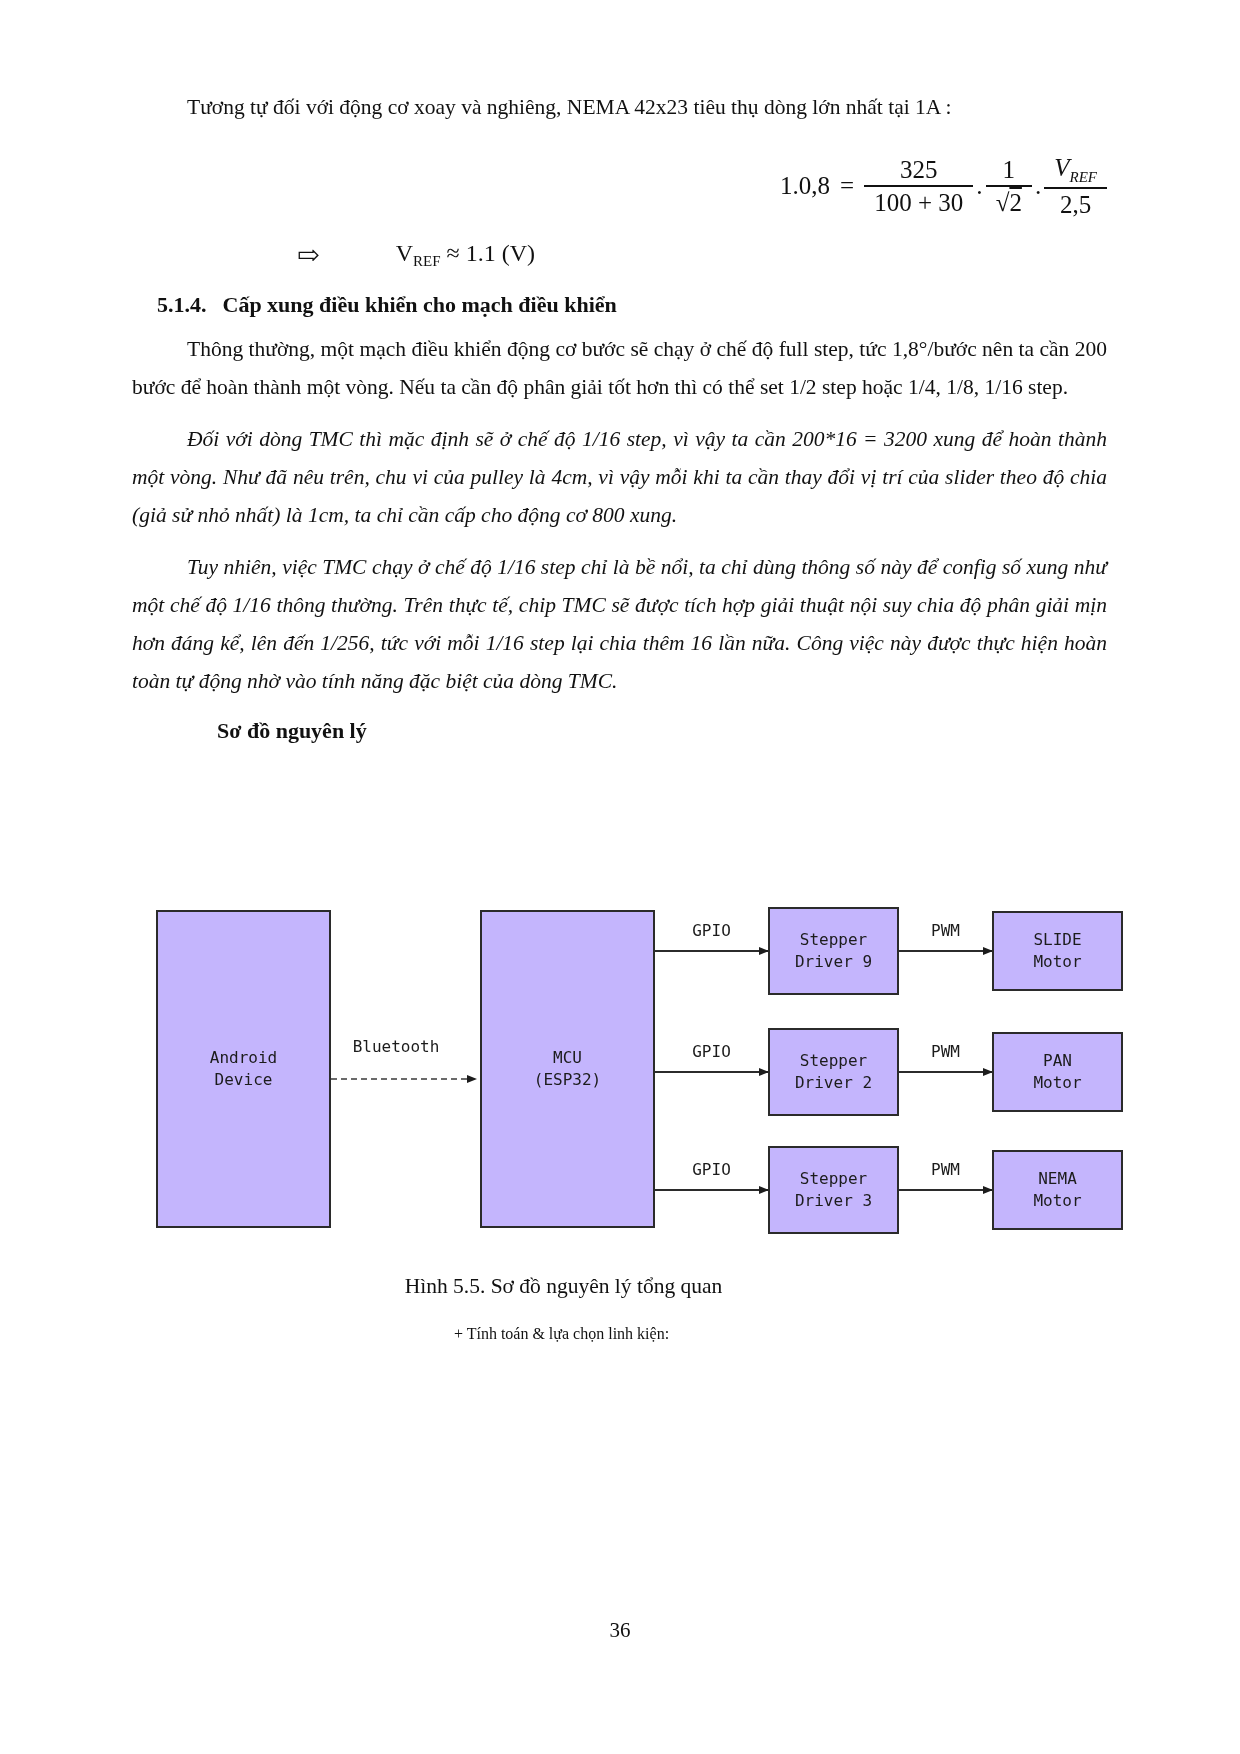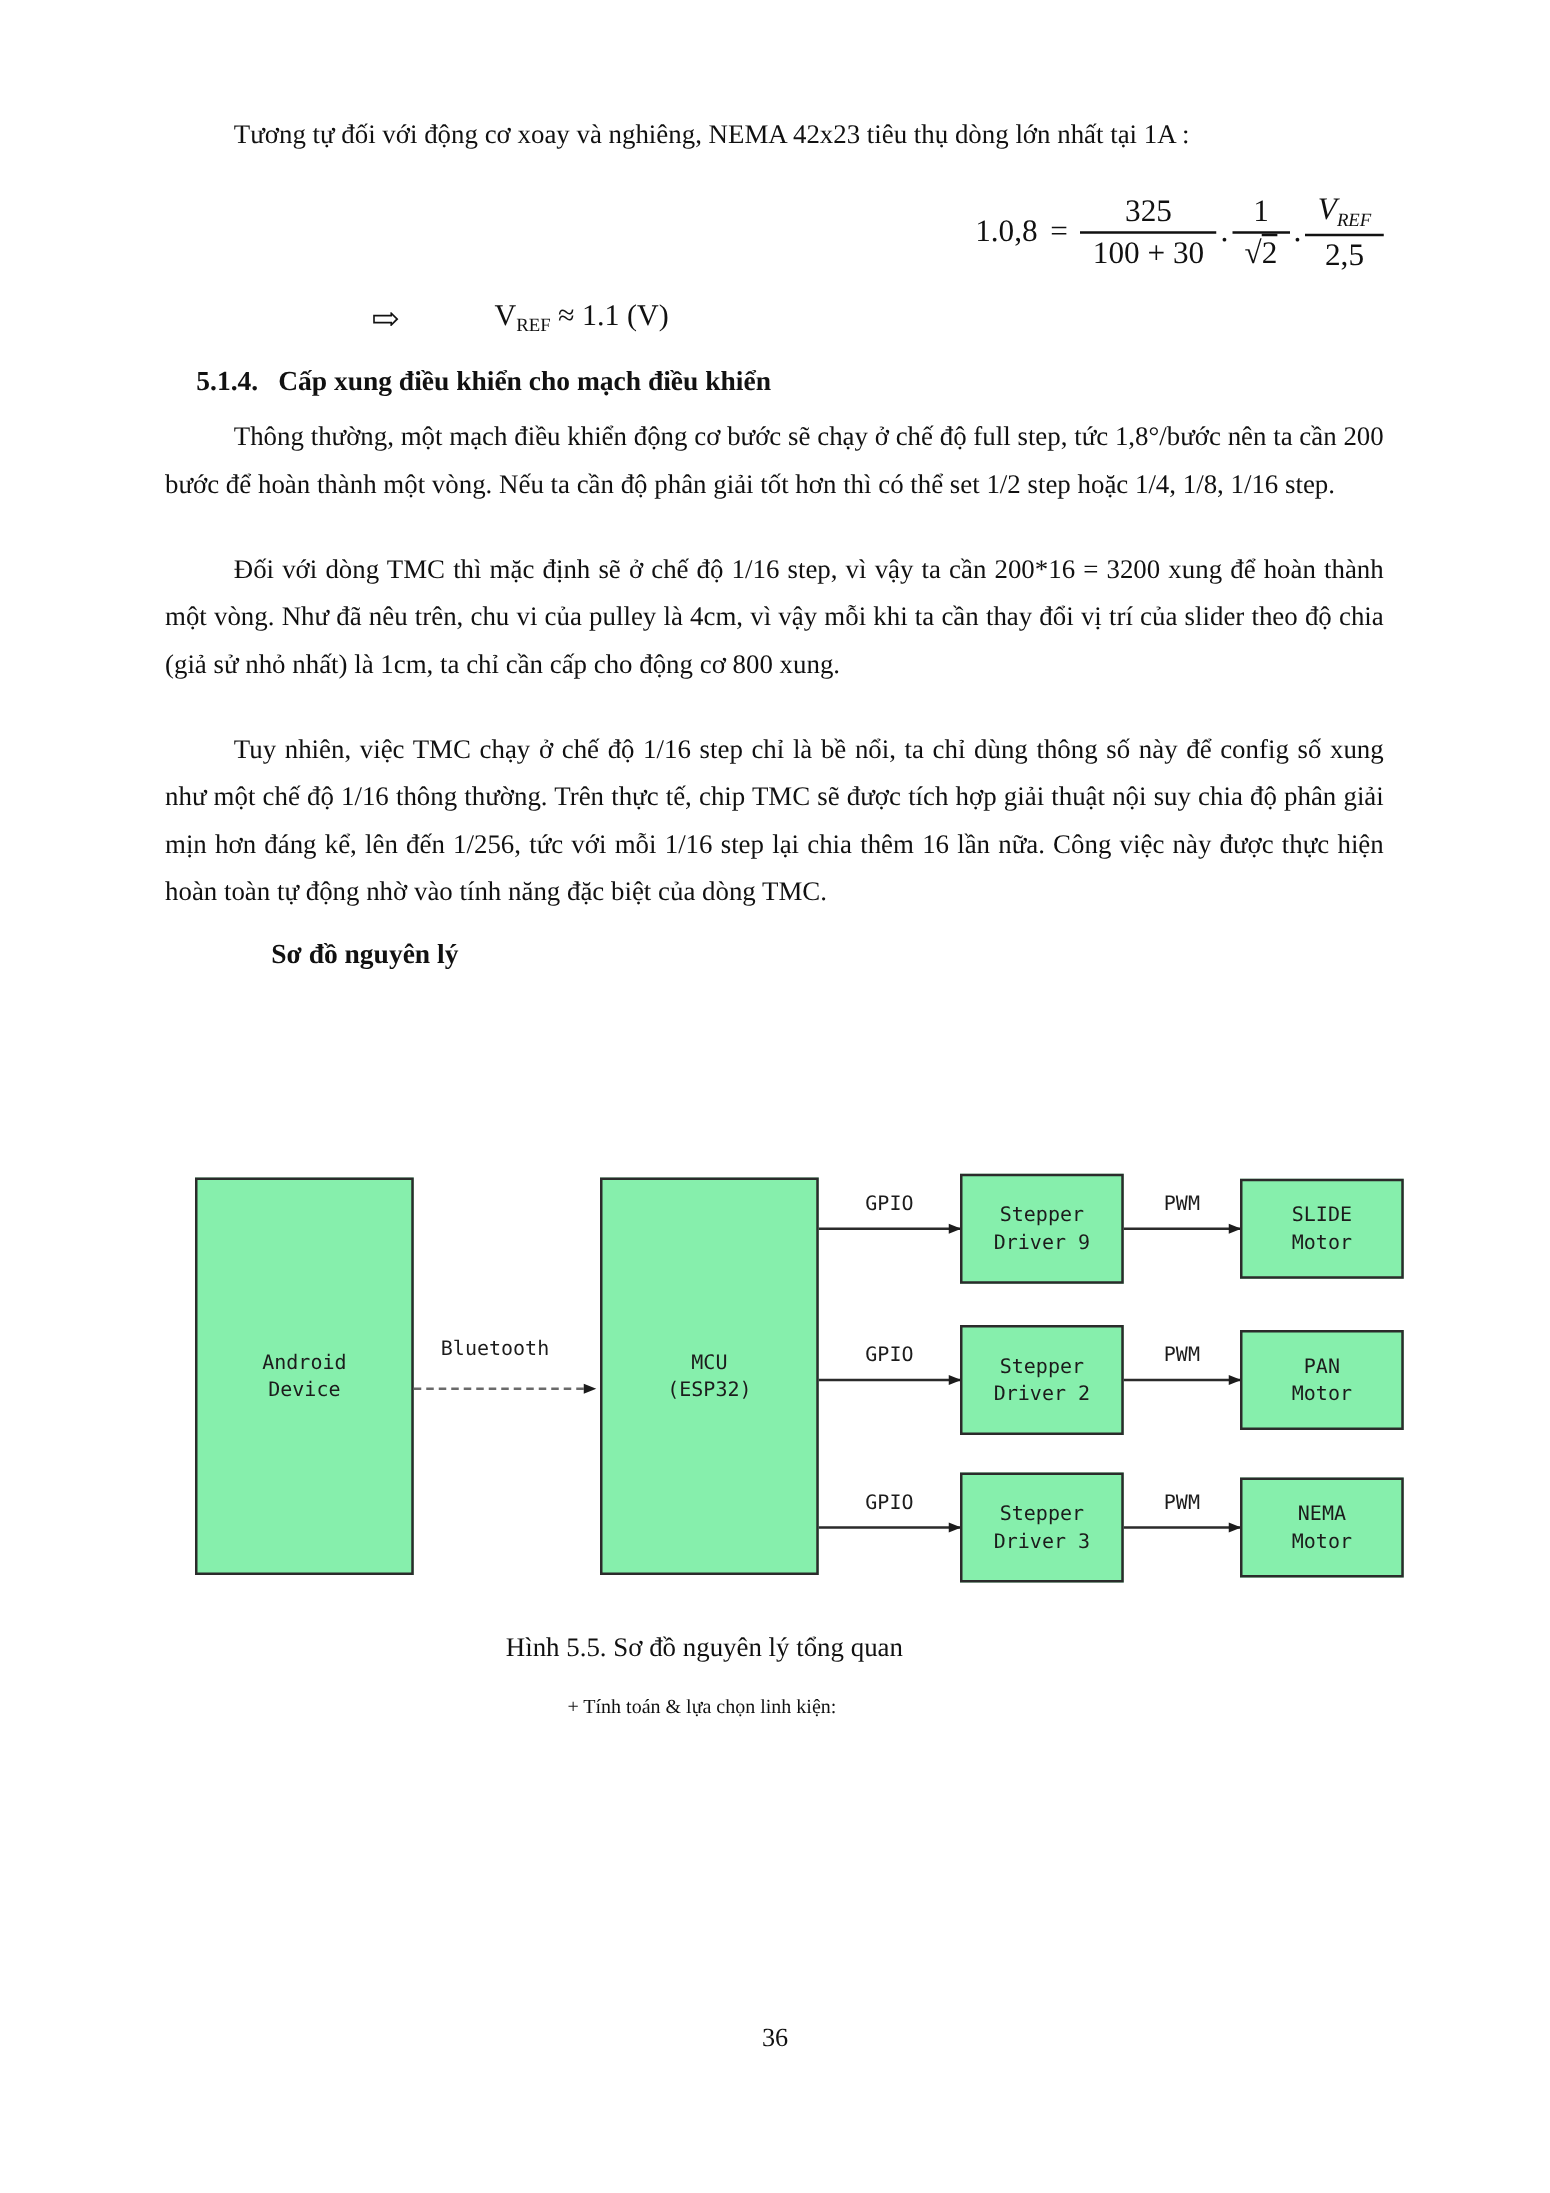--- a/index.html
+++ b/index.html
@@ -12,21 +12,21 @@
   .page {
     width: 1240px; height: 1754px;
     padding: 88px 133px 0 132px;
     position: relative;
   }
   .body-text {
     font-size: 21.5px; line-height: 38px;
     text-align: justify; text-indent: 55px;
     margin: 0 0 0 0; width: 975px;
   }
-  .p-gap { margin-top: 30px; }
+  .p-gap { margin-top: 14px; font-style: italic; }
 
   
   .formula-row {
     width: 975px; display: flex; justify-content: flex-end; align-items: center;
     margin-top: 18px; height: 84px;
     font-size: 25px; font-family: "Liberation Serif", serif;
   }
   .f-lhs { margin-right: 10px; }
   .f-eq { margin-right: 10px; }
   .frac { display: inline-flex; flex-direction: column; align-items: center; line-height: 1.25; }
@@ -58,21 +58,21 @@
   }
 
   
   .diagram {
     position: relative; width: 1000px; height: 344px;
     margin-top: 148px; margin-left: 8px;
     font-family: "DejaVu Sans Mono", "Liberation Mono", monospace;
     font-size: 16px; color: #1c1c1c; line-height: 22px;
   }
   .dbox {
-    position: absolute; border: 2px solid #2b2b2b; background: #86efac;
+    position: absolute; border: 2px solid #2b2b2b; background: #c4b5fd;
     display: flex; flex-direction: column; align-items: center; justify-content: center;
     text-align: center;
   }
   .box-android { left: 16px;  top: 14px; width: 175px; height: 318px; }
   .box-mcu     { left: 340px; top: 14px; width: 175px; height: 318px; }
   .dbox-driver { left: 628px; width: 131px; height: 88px; }
   .dbox-motor  { left: 852px; width: 131px; height: 80px; }
   .wire { position: absolute; height: 0; border-top: 2px solid #2b2b2b; }
   .wire-dashed { border-top: 2px dashed #6a6a6a; }
   .arrowhead {

